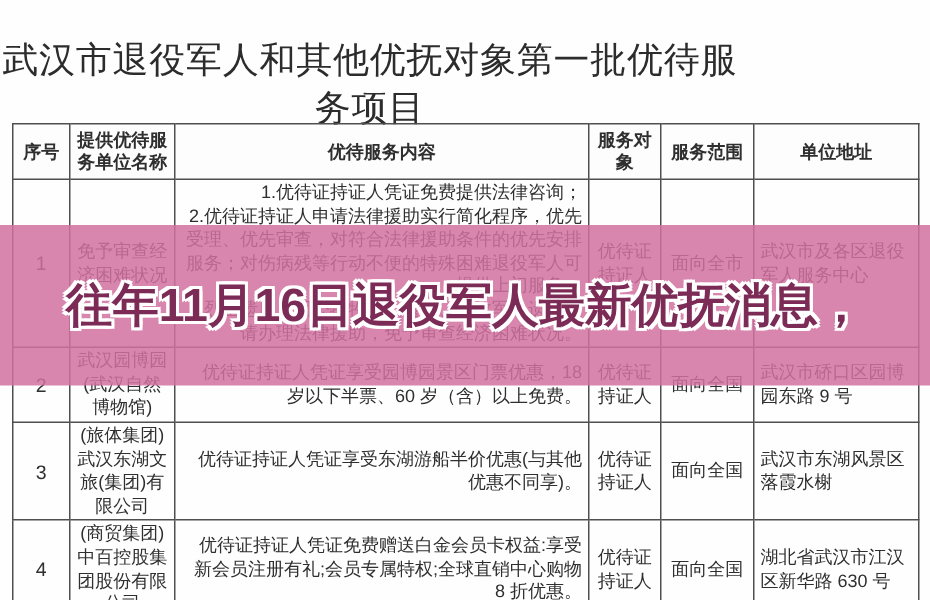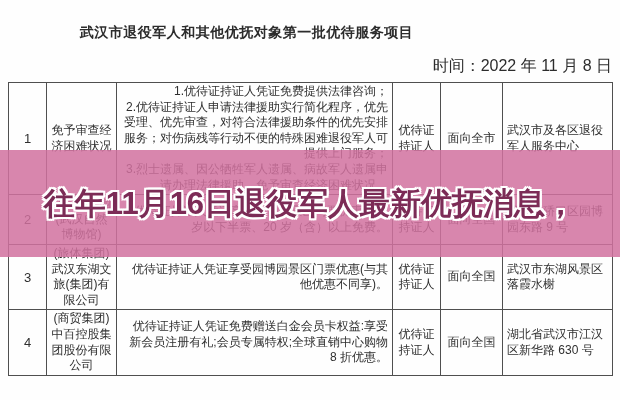--- a/index.html
+++ b/index.html
@@ -4,21 +4,21 @@
 <style>
   html,body{margin:0;padding:0;}
   body{
     width:620px;height:400px;overflow:hidden;
     font-family:"Liberation Sans","DejaVu Sans",sans-serif;
     background:#ffffff;color:#2f2f2f;
   }
   .page{position:relative;width:620px;height:400px;background:#fefefe;}
   .doc-title{
     position:absolute;top:24px;left:0;width:493px;
-    text-align:center;font-size:14px;font-weight:700;color:#2c2c2c;
+    text-align:center;font-size:24px;font-weight:400;color:#2c2c2c;
     letter-spacing:0.5px;
   }
   .doc-date{
     position:absolute;top:56px;left:0;width:612px;
     text-align:right;font-size:16px;color:#2c2c2c;
   }
   table.grid{
     position:absolute;top:82px;left:8px;width:604px;
     border-collapse:collapse;table-layout:fixed;
     font-size:12px;color:#2f2f2f;
@@ -56,54 +56,61 @@
        0   -2px 0 #fff, 0    2px 0 #fff,
       -2px  0   0 #fff, 2px  0   0 #fff;
   }
 </style>
 </head>
 <body>
 
 <div class="page">
 
   <div class="doc-title">武汉市退役军人和其他优抚对象第一批优待服务项目</div>
-  <div class="doc-date">时间：2022 年 11 月 8 日</div>
 
   <table class="grid">
     <colgroup>
       <col style="width:38px">
         <col style="width:70px">
         <col style="width:276px">
       <col style="width:48px">
         <col style="width:62px">
         <col style="width:110px">
     </colgroup>
     <tbody>
+        <tr>
+      <th>序号</th>
+      <th>提供优待服务单位名称</th>
+      <th>优待服务内容</th>
+      <th>服务对象</th>
+      <th>服务范围</th>
+      <th>单位地址</th>
+    </tr>
     <tr class="r1">
       <td class="c-no">1</td>
       <td class="c-unit">免予审查经济困难状况</td>
       <td class="c-content">1.优待证持证人凭证免费提供法律咨询；
 2.优待证持证人申请法律援助实行简化程序，优先受理、优先审查，对符合法律援助条件的优先安排服务；对伤病残等行动不便的特殊困难退役军人可提供上门服务；
 3.烈士遗属、因公牺牲军人遗属、病故军人遗属申请办理法律援助，免予审查经济困难状况。</td>
       <td class="c-target">优待证持证人</td>
       <td class="c-scope">面向全市</td>
       <td class="c-addr">武汉市及各区退役军人服务中心</td>
     </tr>
     <tr class="r2">
       <td class="c-no">2</td>
       <td class="c-unit">武汉园博园(武汉自然博物馆)</td>
-      <td class="c-content">优待证持证人凭证享受园博园景区门票优惠，18 岁以下半票、20 岁（含）以上免费。</td>
+      <td class="c-content">优待证持证人凭证享受园博园景区门票优惠，18 岁以下半票、60 岁（含）以上免费。</td>
       <td class="c-target">优待证持证人</td>
       <td class="c-scope">面向全国</td>
       <td class="c-addr">武汉市硚口区园博园东路 9 号</td>
     </tr>
     <tr class="r3">
       <td class="c-no">3</td>
       <td class="c-unit">(旅体集团)武汉东湖文旅(集团)有限公司</td>
-      <td class="c-content">优待证持证人凭证享受园博园景区门票优惠(与其他优惠不同享)。</td>
+      <td class="c-content">优待证持证人凭证享受东湖游船半价优惠(与其他优惠不同享)。</td>
       <td class="c-target">优待证持证人</td>
       <td class="c-scope">面向全国</td>
       <td class="c-addr">武汉市东湖风景区落霞水榭</td>
     </tr>
     <tr class="r4">
       <td class="c-no">4</td>
       <td class="c-unit">(商贸集团)中百控股集团股份有限公司</td>
       <td class="c-content">优待证持证人凭证免费赠送白金会员卡权益:享受新会员注册有礼;会员专属特权;全球直销中心购物 8 折优惠。</td>
       <td class="c-target">优待证持证人</td>
       <td class="c-scope">面向全国</td>

